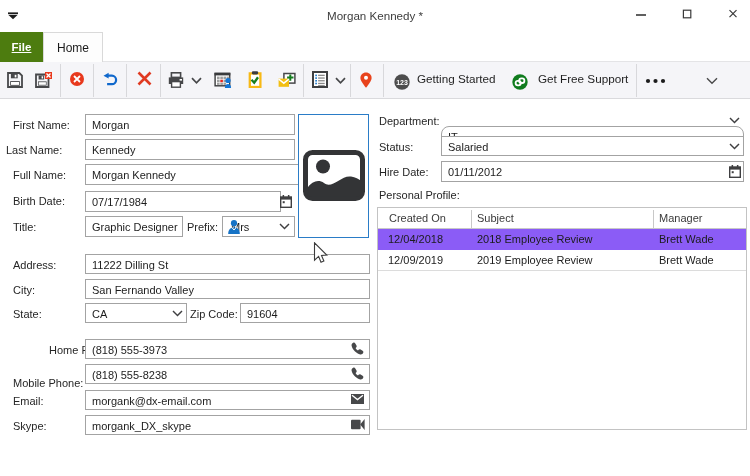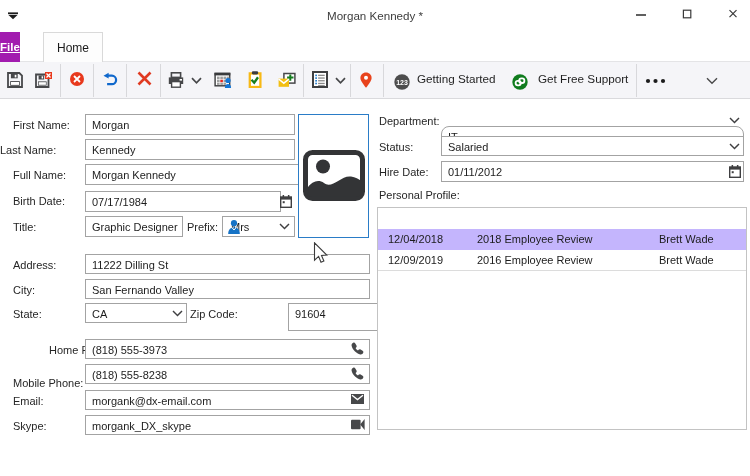--- a/index.html
+++ b/index.html
@@ -21,21 +21,21 @@
 </svg>
 <div class="abs" style="left:0;top:9px;width:750px;text-align:center;font-size:11.6px;color:#3d3d3d;">Morgan Kennedy *</div>
 
 <svg class="abs" style="left:630px;top:6px;" width="110" height="20" viewBox="0 0 110 20">
   <rect x="6" y="8.2" width="10" height="1.6" fill="#3a3a3a"></rect>
   <rect x="53.4" y="4.2" width="7.4" height="7.6" fill="none" stroke="#3a3a3a" stroke-width="1.2"></rect>
   <path d="M99.5 4.2 L106.5 11.2 M106.5 4.2 L99.5 11.2" stroke="#3a3a3a" stroke-width="1.2" fill="none"></path>
 </svg>
 
 <div class="abs" style="left:0;top:32px;width:750px;height:30px;background:#ffffff;border-bottom:1px solid #e4e4e6;"></div>
-<div class="abs" style="left:0;top:32px;width:20px;height:30px;background:#a21caf;color:#fff;font-size:11.5px;font-weight:bold;text-align:center;line-height:30px;text-decoration:underline;">File</div>
+<div class="abs" style="left:0;top:32px;width:43px;height:30px;background:#4d7c0f;color:#fff;font-size:11.5px;font-weight:bold;text-align:center;line-height:30px;text-decoration:underline;">File</div>
 <div class="abs" style="left:43px;top:32px;width:60px;height:31px;background:#fdfdfd;border:1px solid #d9d9d9;border-bottom:none;color:#1a1a1a;font-size:12px;text-align:center;line-height:30px;">Home</div>
 
 <div class="abs" style="left:0;top:62px;width:750px;height:37px;background:#f5f5f8;border-bottom:1px solid #dadadd;"></div>
 
 <div class="abs" style="left:60px;top:64px;width:1px;height:33px;background:#d8d8db;"></div>
 <div class="abs" style="left:93px;top:64px;width:1px;height:33px;background:#d8d8db;"></div>
 <div class="abs" style="left:126px;top:64px;width:1px;height:33px;background:#d8d8db;"></div>
 <div class="abs" style="left:160px;top:64px;width:1px;height:33px;background:#d8d8db;"></div>
 <div class="abs" style="left:303px;top:64px;width:1px;height:33px;background:#d8d8db;"></div>
 <div class="abs" style="left:350px;top:64px;width:1px;height:33px;background:#d8d8db;"></div>
@@ -161,21 +161,21 @@
     <circle cx="10.5" cy="4" r="2.1" fill="#1c1c1c"></circle>
     <circle cx="18" cy="4" r="2.1" fill="#1c1c1c"></circle>
 </svg>
 
 <svg class="abs" style="left:706px;top:77px;" width="12" height="8" viewBox="0 0 12 8">
   <path d="M1 1.2 L6 6.2 L11 1.2" fill="none" stroke="#4a4a4a" stroke-width="1.4"></path>
 </svg>
 
 <div class="lbl" style="left:13px;top:118px;">First Name:</div>
 <div class="inp" style="left:85px;top:114px;width:210px;height:21px;">Morgan</div>
-<div class="lbl" style="left:0;top:143px;">Last Name:</div>
+<div class="lbl" style="left:6px;top:143px;">Last Name:</div>
 <div class="inp" style="left:85px;top:139px;width:210px;height:21px;">Kennedy</div>
 <div class="lbl" style="left:13px;top:168px;">Full Name:</div>
 <div class="inp" style="left:85px;top:164px;width:234px;height:21px;">Morgan Kennedy</div>
 <div class="lbl" style="left:13px;top:194px;">Birth Date:</div>
 <div class="inp" style="left:85px;top:191px;width:196px;height:21px;">07/17/1984</div>
 <svg class="abs" style="left:280px;top:195px;" width="12" height="13" viewBox="0 0 12 13">
   <rect x="0.7" y="2" width="10.6" height="10.3" fill="none" stroke="#3f3f41" stroke-width="1.4"></rect>
   <rect x="0.7" y="2" width="10.6" height="2.6" fill="#3f3f41"></rect>
   <rect x="2.6" y="0" width="1.5" height="3" fill="#3f3f41"></rect>
   <rect x="7.9" y="0" width="1.5" height="3" fill="#3f3f41"></rect>
@@ -211,21 +211,21 @@
 <div class="lbl" style="left:13px;top:258px;">Address:</div>
 <div class="inp" style="left:85px;top:254px;width:285px;height:20px;">11222 Dilling St</div>
 <div class="lbl" style="left:13px;top:283px;">City:</div>
 <div class="inp" style="left:85px;top:279px;width:285px;height:20px;">San Fernando Valley</div>
 <div class="lbl" style="left:13px;top:307px;">State:</div>
 <div class="inp" style="left:85px;top:303px;width:102px;height:20px;">CA</div>
 <svg class="abs" style="left:172px;top:310px;" width="11" height="8" viewBox="0 0 11 8">
   <path d="M1 1 L5.5 5.6 L10 1" fill="none" stroke="#3f3f41" stroke-width="1.4"></path>
 </svg>
 <div class="lbl" style="left:190px;top:307px;">Zip Code:</div>
-<div class="inp" style="left:240px;top:303px;width:130px;height:28px;margin-left:48px;">91604</div>
+<div class="inp" style="left:240px;top:303px;width:130px;height:20px;">91604</div>
 
 <div class="lbl" style="left:13px;top:343px;padding-left:36px;">Home Phone:</div>
 <div class="inp" style="left:85px;top:339px;width:285px;height:20px;">(818) 555-3973</div>
 <svg class="abs" style="left:351px;top:342px;" width="13" height="13" viewBox="0 0 13 13">
   <path d="M2.2 0.8 C3 0.4 3.8 0.6 4.3 1.4 L5.5 3.4 C5.9 4.1 5.8 4.8 5.2 5.4 L4.6 6 C4.9 6.9 6.1 8.1 7 8.4 L7.6 7.8 C8.2 7.2 8.9 7.1 9.6 7.5 L11.6 8.7 C12.4 9.2 12.6 10 12.2 10.8 C11.7 11.9 10.6 12.7 9.3 12.4 C5.4 11.5 1.5 7.6 0.6 3.7 C0.3 2.4 1.1 1.3 2.2 0.8 Z" fill="#47484a"></path>
 </svg>
 <div class="lbl" style="left:13px;top:376px;">Mobile Phone:</div>
 <div class="inp" style="left:85px;top:364px;width:285px;height:20px;">(818) 555-8238</div>
 <svg class="abs" style="left:351px;top:367px;" width="13" height="13" viewBox="0 0 13 13">
   <path d="M2.2 0.8 C3 0.4 3.8 0.6 4.3 1.4 L5.5 3.4 C5.9 4.1 5.8 4.8 5.2 5.4 L4.6 6 C4.9 6.9 6.1 8.1 7 8.4 L7.6 7.8 C8.2 7.2 8.9 7.1 9.6 7.5 L11.6 8.7 C12.4 9.2 12.6 10 12.2 10.8 C11.7 11.9 10.6 12.7 9.3 12.4 C5.4 11.5 1.5 7.6 0.6 3.7 C0.3 2.4 1.1 1.3 2.2 0.8 Z" fill="#47484a"></path>
@@ -259,27 +259,34 @@
   <rect x="0.7" y="2" width="10.6" height="10.3" fill="none" stroke="#3f3f41" stroke-width="1.4"></rect>
   <rect x="0.7" y="2" width="10.6" height="2.6" fill="#3f3f41"></rect>
   <rect x="2.6" y="0" width="1.5" height="3" fill="#3f3f41"></rect>
   <rect x="7.9" y="0" width="1.5" height="3" fill="#3f3f41"></rect>
   <rect x="2.7" y="6.2" width="2" height="2" fill="#3f3f41"></rect>
 </svg>
 
 <div class="lbl" style="left:379px;top:188px;">Personal Profile:</div>
 
 <div class="abs" style="left:377px;top:207px;width:370px;height:223px;border:1px solid #c3c3c3;background:#fff;">
-  <div style="position:absolute;left:0;top:21px;width:100%;height:21px;background:#c4b5fd;">
+  <div style="position:absolute;left:0;top:0;width:100%;height:21px;border-bottom:1px solid #c8c8c8;">
+    <div style="position:absolute;left:11px;top:4px;font-size:11px;color:#3a3a3a;">Created On</div>
+    <div style="position:absolute;left:99px;top:4px;font-size:11px;color:#3a3a3a;">Subject</div>
+    <div style="position:absolute;left:281px;top:4px;font-size:11px;color:#3a3a3a;">Manager</div>
+    <div style="position:absolute;left:93px;top:2px;width:1px;height:18px;background:#c8c8c8;"></div>
+    <div style="position:absolute;left:275px;top:2px;width:1px;height:18px;background:#c8c8c8;"></div>
+  </div>
+  <div style="position:absolute;left:0;top:21px;width:100%;height:21px;background:#8b5cf6;">
     <div style="position:absolute;left:10px;top:4px;font-size:11px;color:#1c1c1c;">12/04/2018</div>
     <div style="position:absolute;left:99px;top:4px;font-size:11px;color:#1c1c1c;">2018 Employee Review</div>
     <div style="position:absolute;left:281px;top:4px;font-size:11px;color:#1c1c1c;">Brett Wade</div>
   </div>
   <div style="position:absolute;left:0;top:42px;width:100%;height:21px;border-bottom:1px solid #dcdcdc;">
     <div style="position:absolute;left:10px;top:4px;font-size:11px;color:#1c1c1c;">12/09/2019</div>
-    <div style="position:absolute;left:99px;top:4px;font-size:11px;color:#1c1c1c;">2016 Employee Review</div>
+    <div style="position:absolute;left:99px;top:4px;font-size:11px;color:#1c1c1c;">2019 Employee Review</div>
     <div style="position:absolute;left:281px;top:4px;font-size:11px;color:#1c1c1c;">Brett Wade</div>
   </div>
 </div>
 
 <svg class="abs" style="left:313px;top:242px;" width="16" height="22" viewBox="0 0 16 22">
   <path d="M1.5 0.8 L1.5 18.2 L5.6 14.4 L8 20.2 L10.9 19 L8.5 13.4 L13.8 13 Z" fill="#ffffff" stroke="#3c3c3c" stroke-width="1.1"></path>
 </svg>
 
 </body></html>

